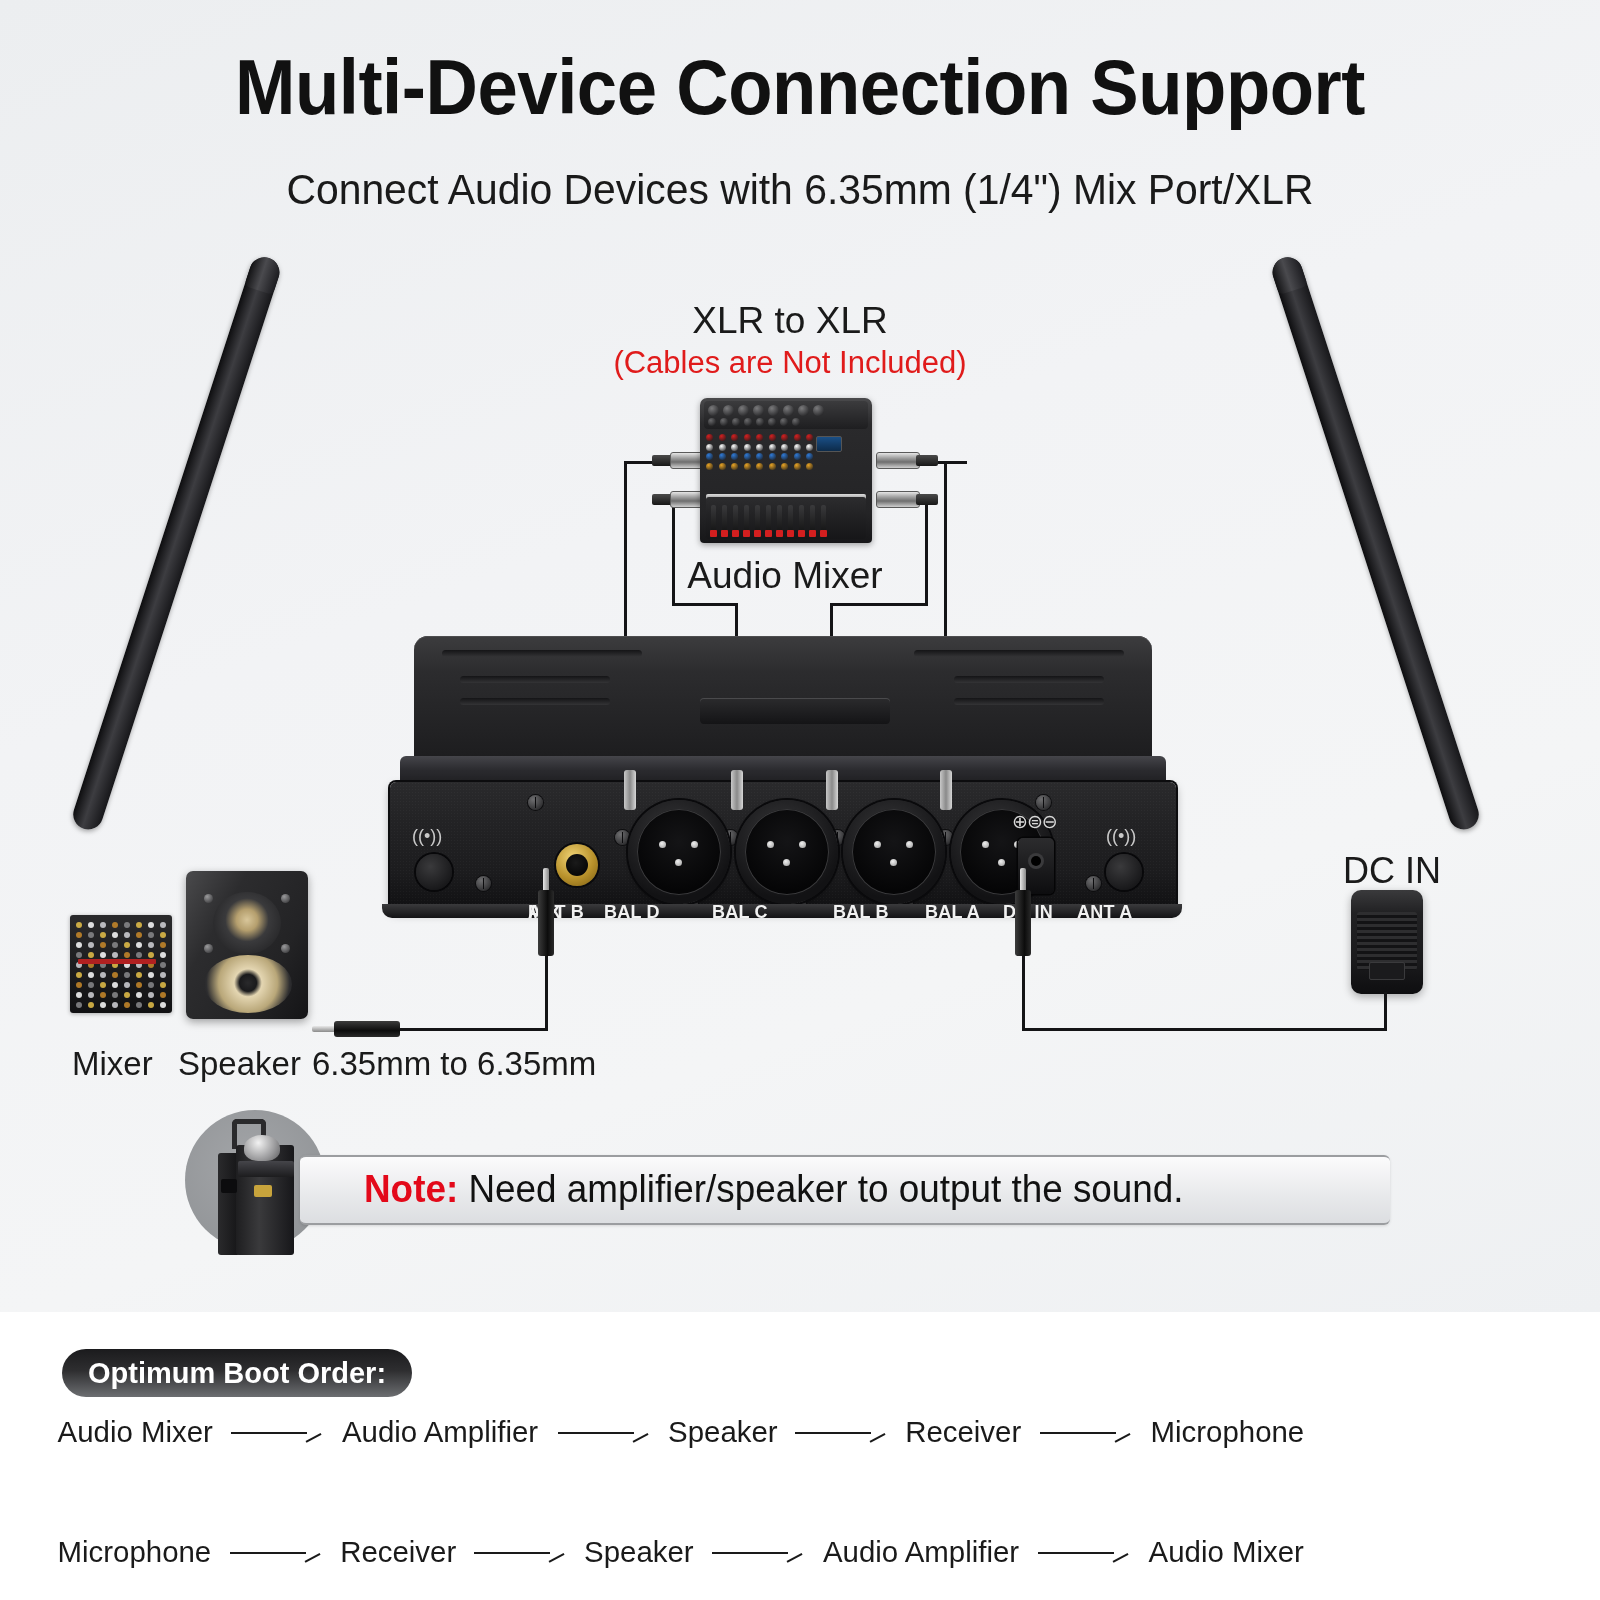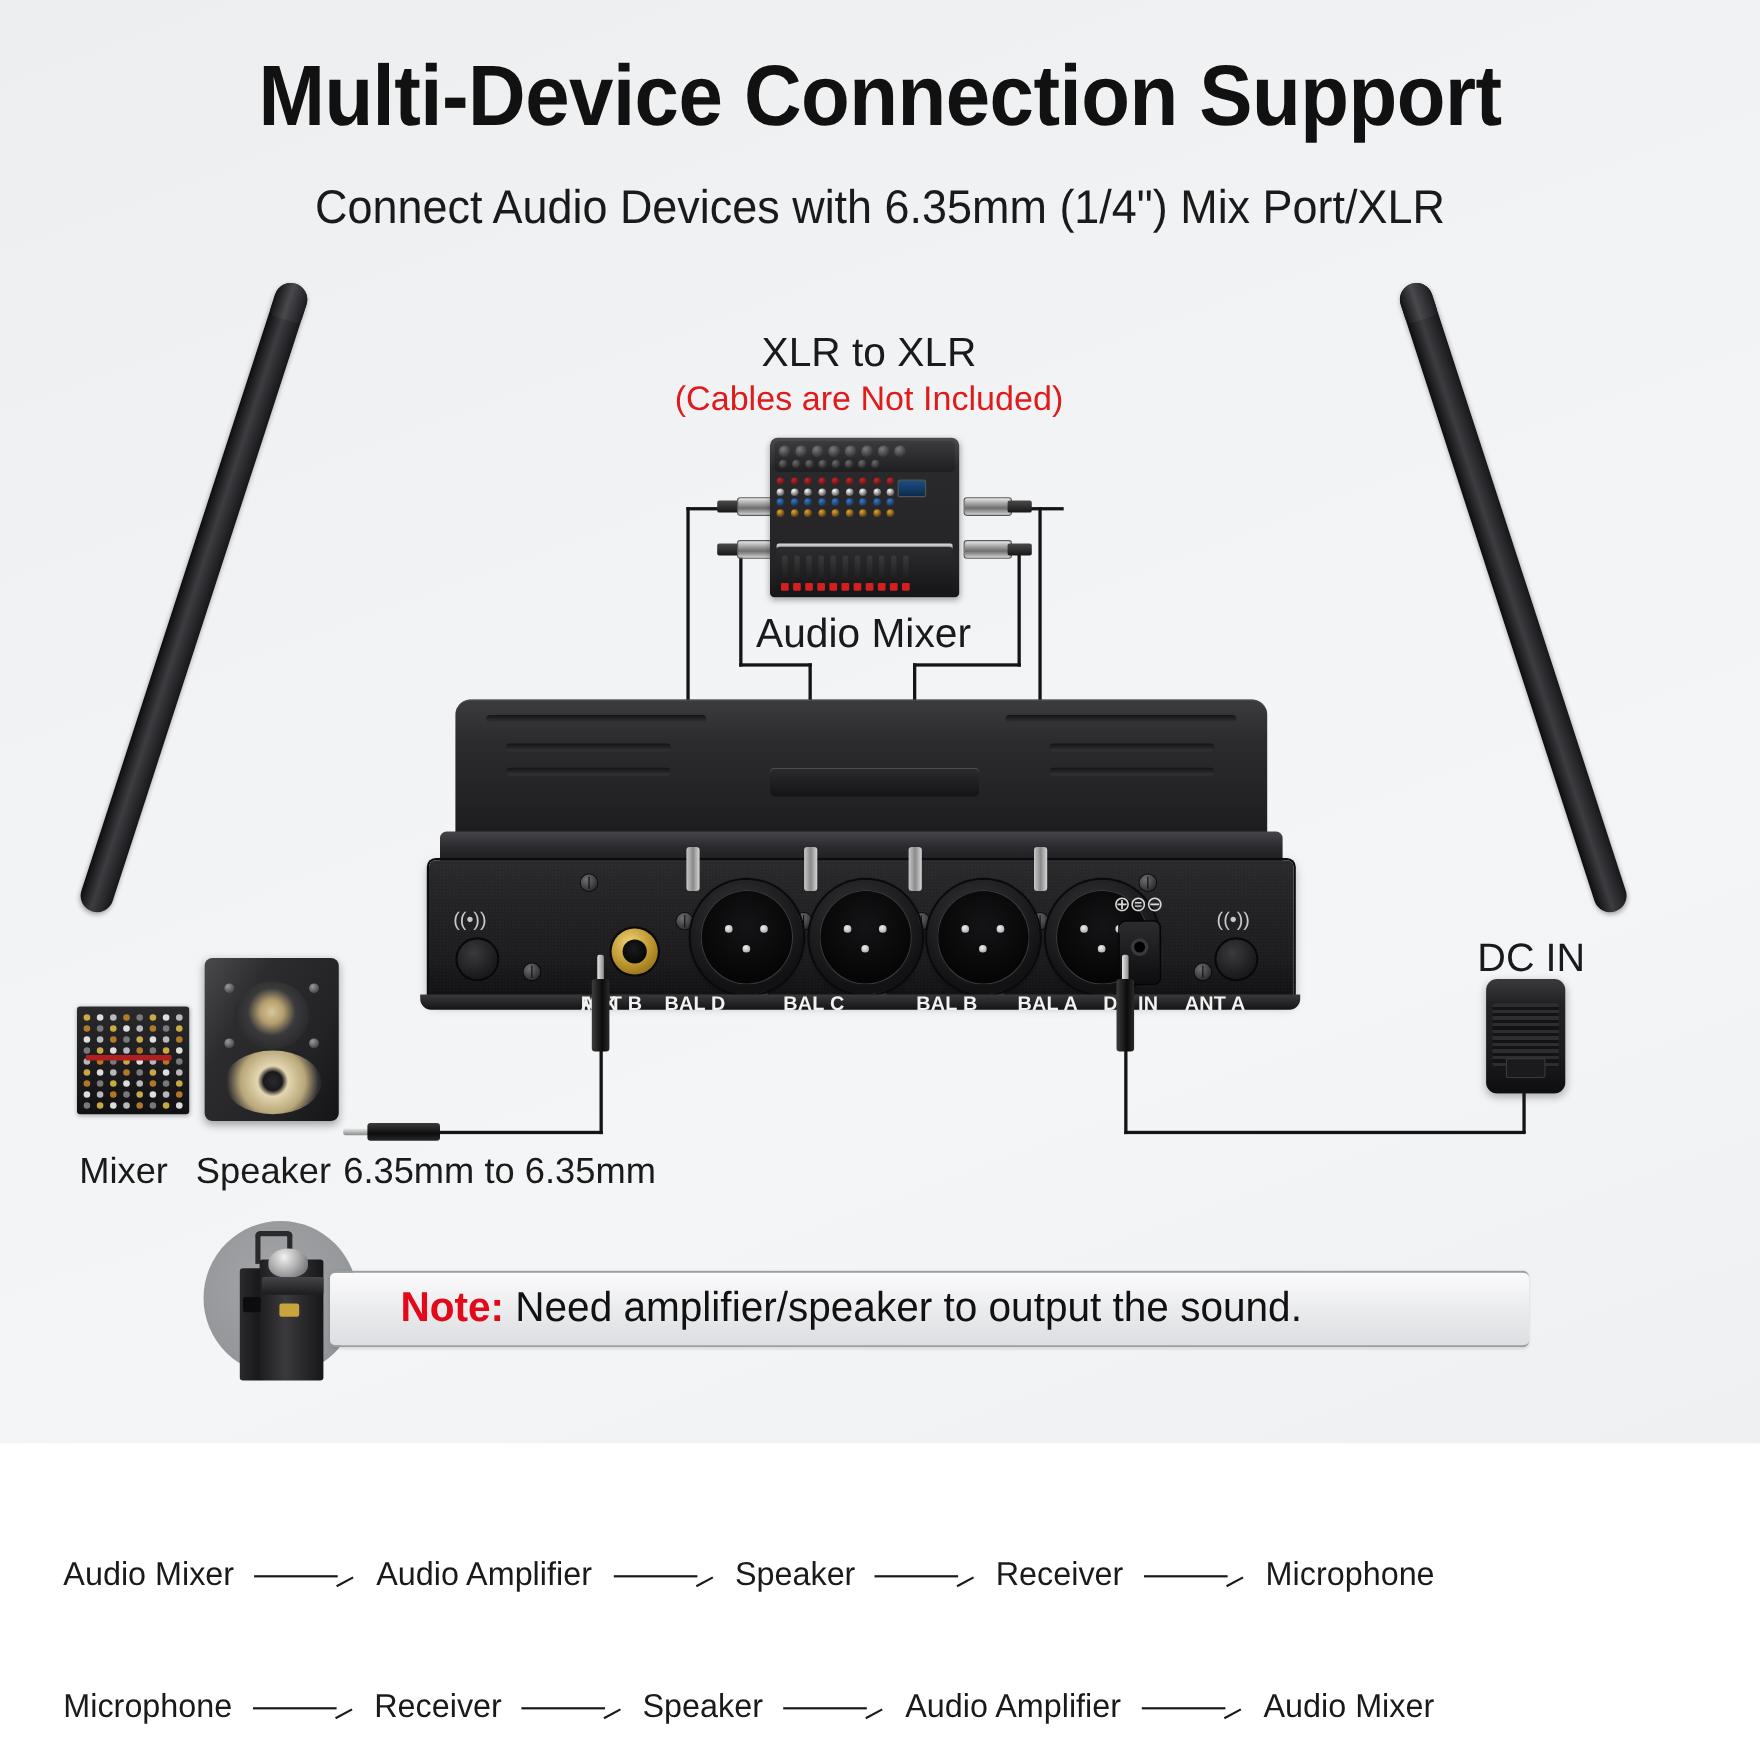--- a/index.html
+++ b/index.html
@@ -615,20 +615,21 @@
     <div class="pa-ball"></div>
     <div class="pa-panel"></div>
     <div class="pa-badge"></div>
     <div class="pa-vent"></div>
   </div>
   <div class="note-box"></div>
   <div class="note-text">
     <b>Note:</b><span> Need amplifier/speaker to output the sound.</span>
   </div>
 
+  <div class="pill" style="left:62px; top:1349px;">Optimum Boot Order:</div>
   <div class="flowrow" id="boot-flow" style="left:56px; top:1415px;">
       <span class="node">Audio Mixer</span>
       <span class="arrow">
         <span class="shaft"></span>
         <span class="head"></span>
       </span>
       <span class="node">Audio Amplifier</span>
       <span class="arrow">
         <span class="shaft"></span>
         <span class="head"></span>

